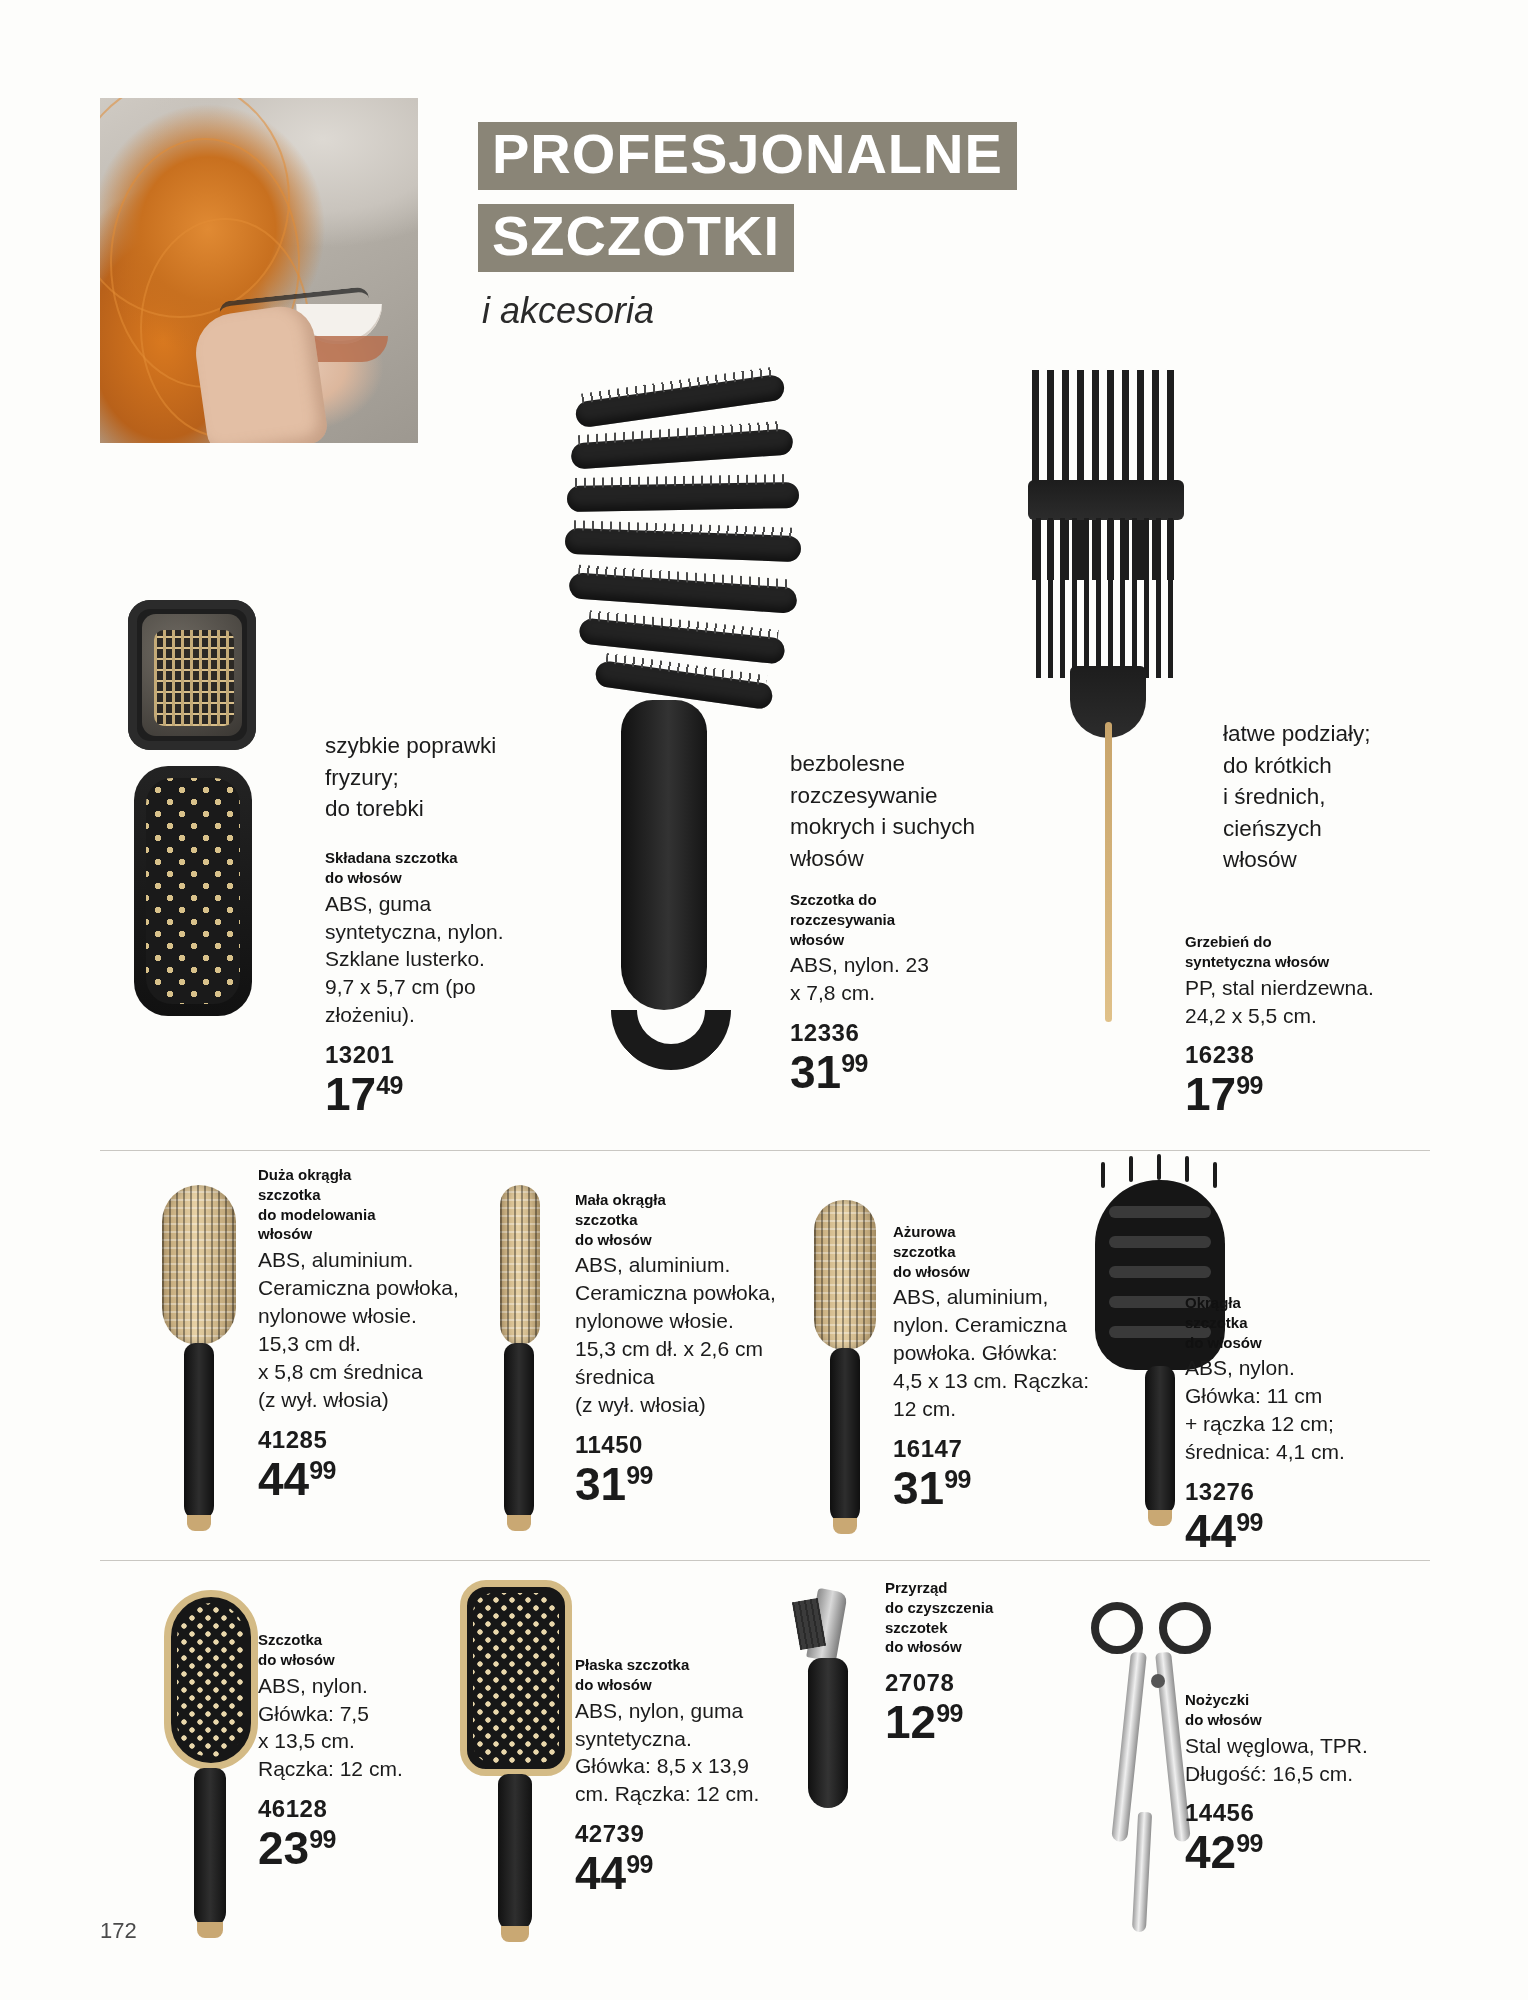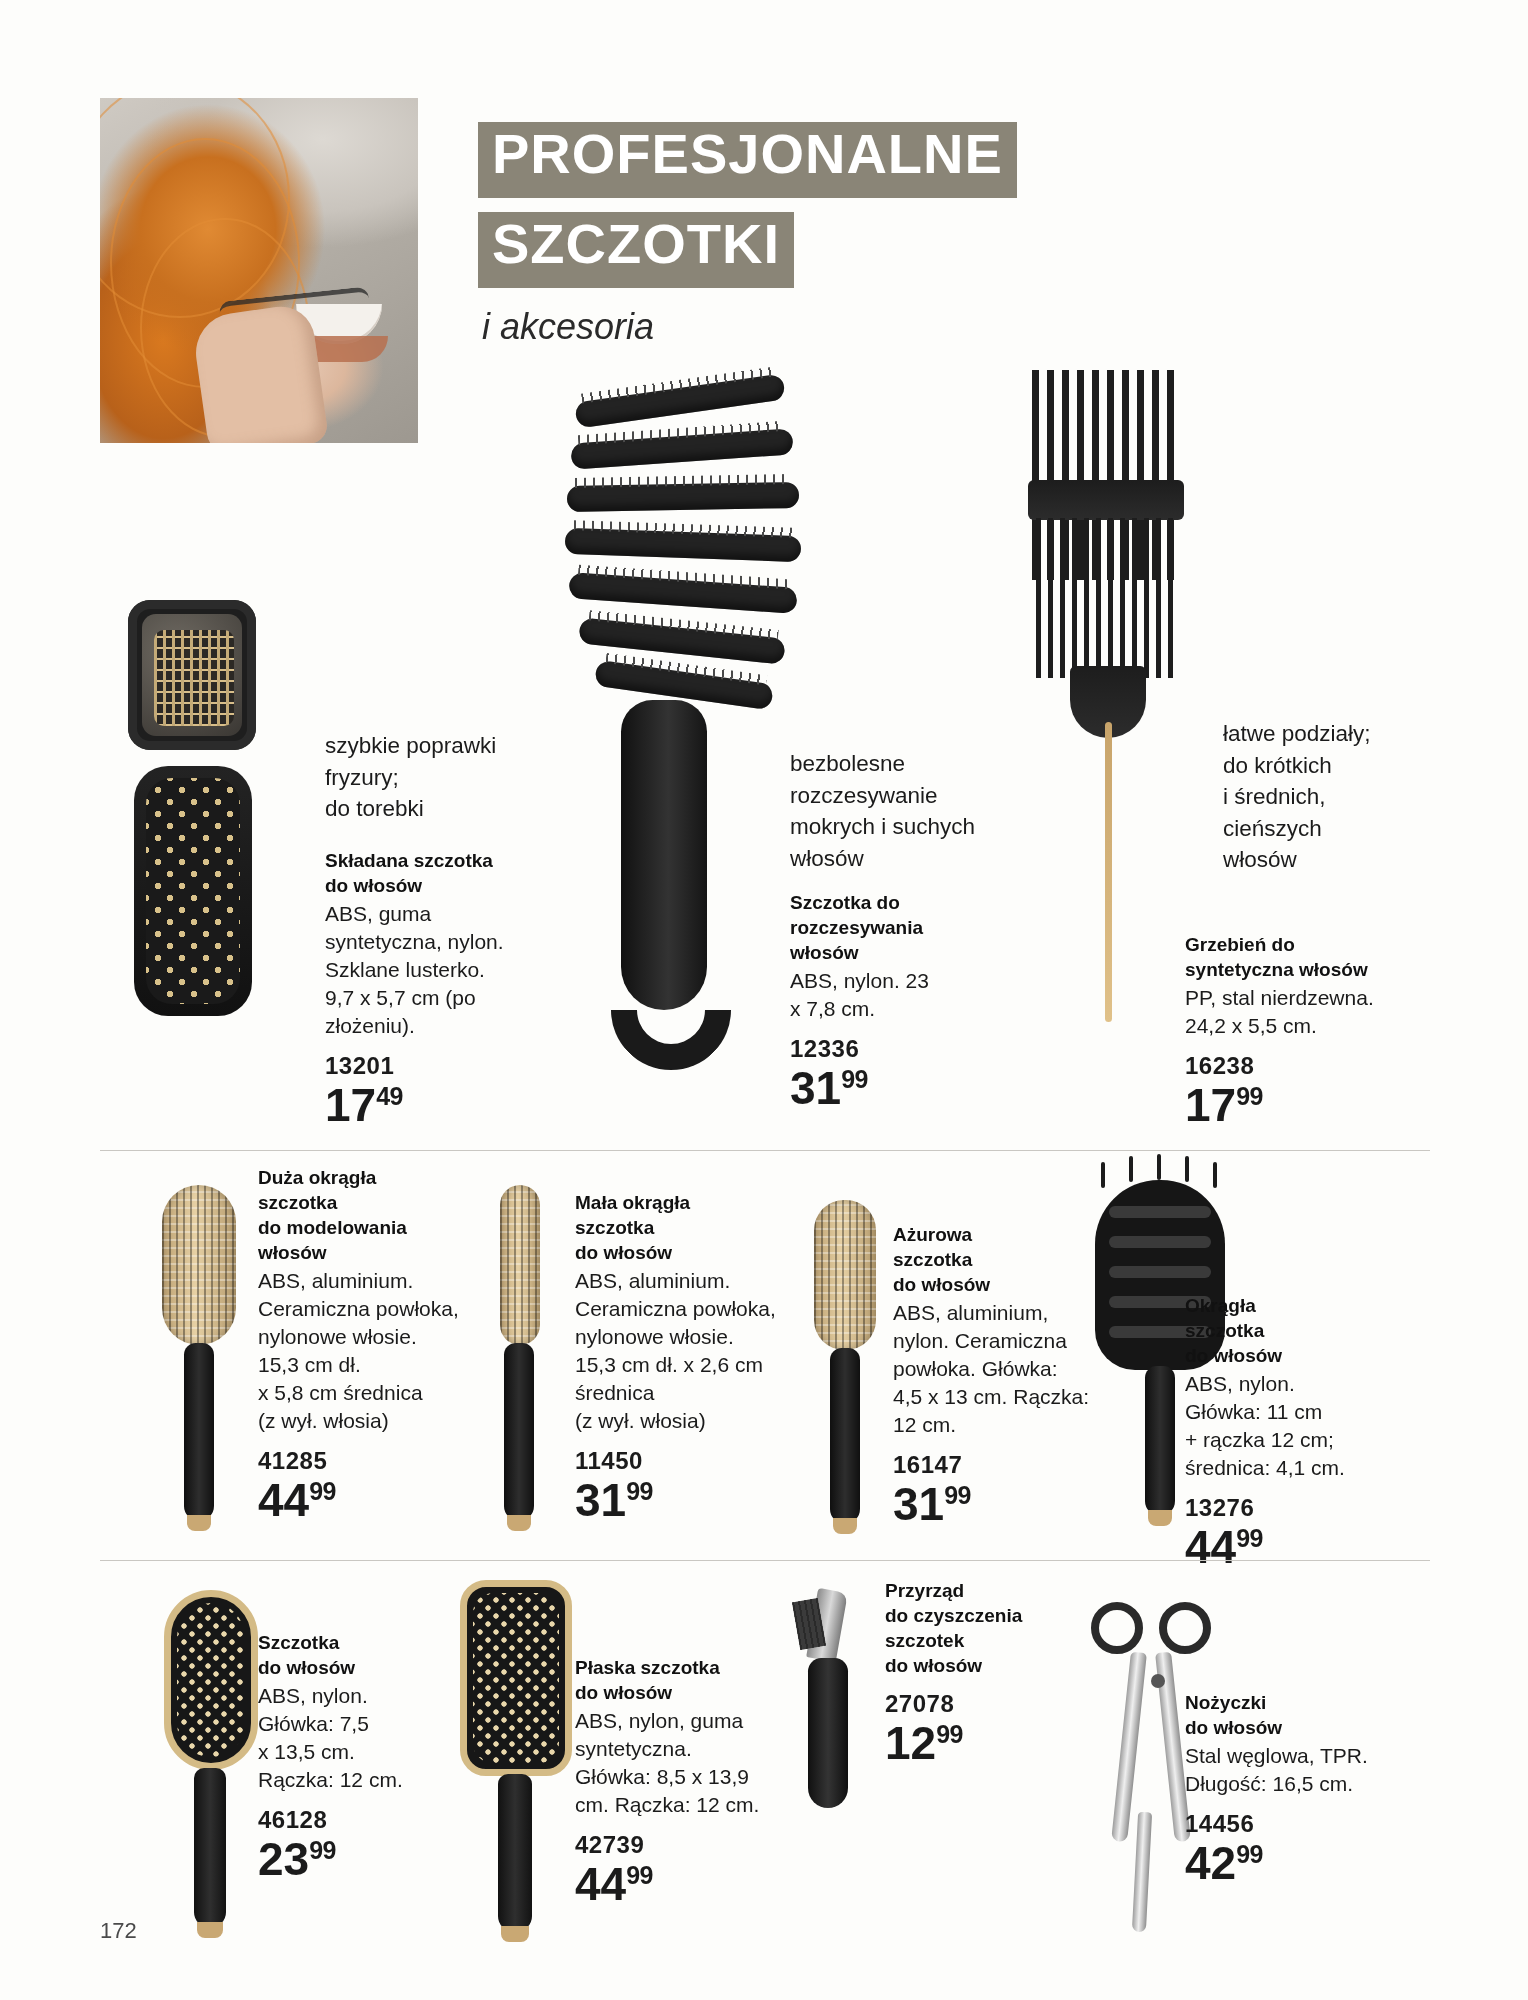--- a/index.html
+++ b/index.html
@@ -64,42 +64,42 @@
   }
 
   .title-block { position: absolute; left: 478px; top: 122px; }
   .title-line {
     display: inline-block;
     background: #8a8577;
     color: #ffffff;
     font-weight: bold;
     font-size: 56px;
     letter-spacing: 1px;
-    padding: 4px 14px 16px 14px;
+    padding: 4px 14px 8px 14px;
     line-height: 1.0;
   }
   .title-line.second { margin-top: 14px; }
   .subtitle {
     margin-top: 18px;
     font-style: italic;
     font-size: 36px;
     color: #2a2a2a;
     padding-left: 4px;
   }
 
   
   .lead {
     position: absolute;
     font-size: 22.5px;
     line-height: 1.40;
     color: #1b1b1b;
   }
   .prod { position: absolute; width: 250px; }
   .prod .name {
-    font-weight: bold; font-size: 19px; line-height: 1.32; color: #111;
+    font-weight: bold; font-size: 15px; line-height: 1.32; color: #111;
   }
   .prod .desc {
     font-size: 21px; line-height: 1.33; color: #1b1b1b; margin-top: 2px;
   }
   .prod .code {
     font-weight: bold; font-size: 24px; margin-top: 12px; letter-spacing: .5px;
   }
   .price {
     font-weight: bold; font-size: 46px; margin-top: 2px; line-height: 1;
   }

